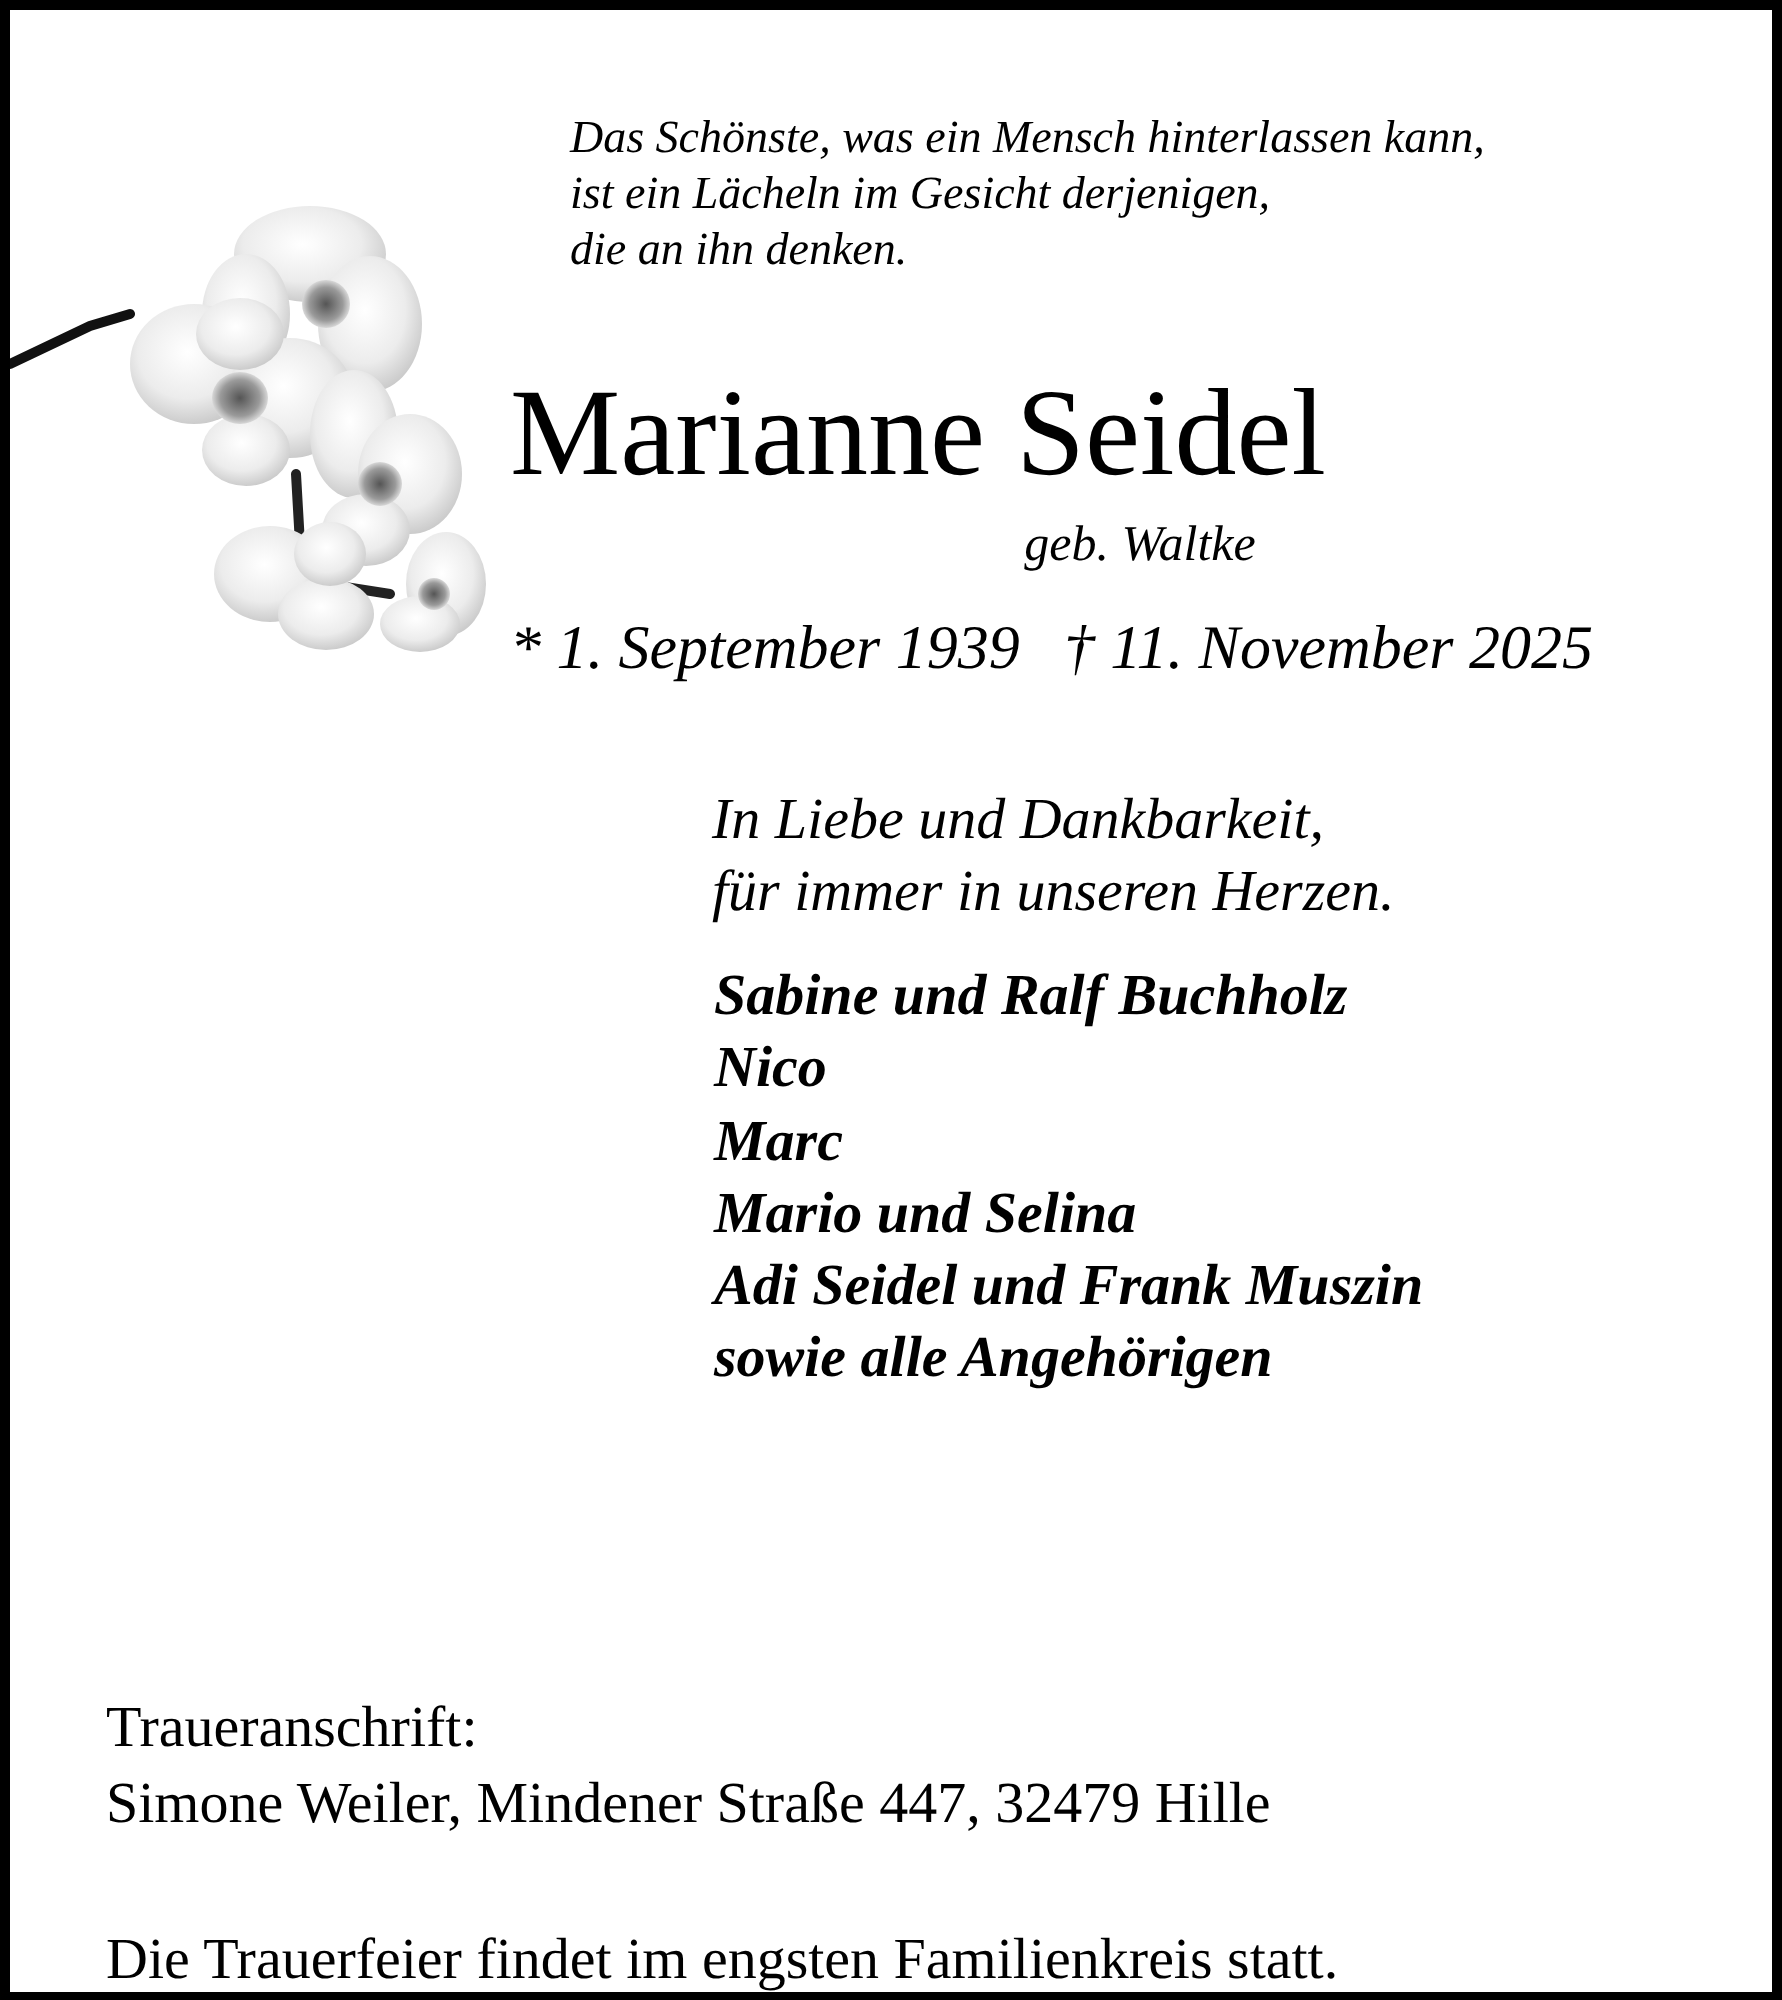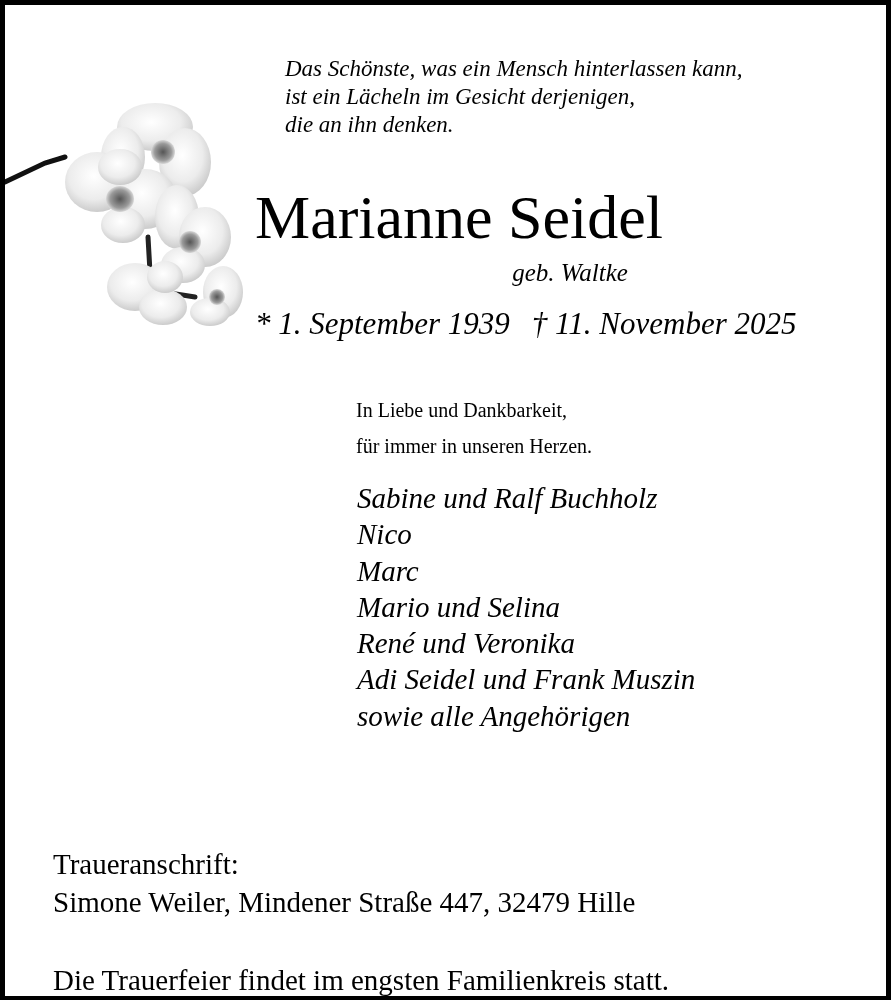--- a/index.html
+++ b/index.html
@@ -6,22 +6,22 @@
   body { width: 891px; height: 1000px; position: relative; overflow: hidden; font-family: "Liberation Serif", "DejaVu Serif", serif; color: #000; }
   .frame { position: absolute; left: 5px; top: 5px; width: 881px; height: 991px; background: #fff; }
   .abs { position: absolute; white-space: nowrap; }
   .quote { left: 280px; top: 50px; font-style: italic; font-size: 23px; line-height: 28px; }
   .quote div { display: block; }
   .orchid { left: 0px; top: 92px; width: 245px; height: 230px; }
   .name { left: 250px; top: 176px; width: 630px; text-align: left; font-size: 62px; line-height: 72px; }
   .maiden { left: 250px; top: 253px; width: 630px; text-align: center; font-style: italic; font-size: 25px; line-height: 30px; }
   .dates { left: 250px; top: 300px; width: 630px; font-style: italic; font-size: 31px; line-height: 38px; }
   .dates .sep { display: inline-block; width: 22px; }
-  .dedication { left: 351px; top: 387px; font-size: 20px; line-height: 36px; }
-  .mourners { left: 352px; top: 475px; font-style: italic; font-weight: normal; font-size: 29px; line-height: 36.3px; }
+  .dedication { left: 351px; top: 387px; font-style: italic; font-size: 29px; line-height: 36px; }
+  .mourners { left: 352px; top: 475px; font-style: italic; font-weight: bold; font-size: 29px; line-height: 36.3px; }
   .address { left: 48px; top: 840px; font-size: 29px; line-height: 38px; }
   .ceremony { left: 48px; top: 956px; font-size: 29px; line-height: 38px; }
 </style>
 </head>
 <body>
 
 <div class="frame">
 
   <div class="abs quote">
     <div>Das Schönste, was ein Mensch hinterlassen kann,</div>
@@ -92,21 +92,20 @@
   <div class="abs dedication">
     <div>In Liebe und Dankbarkeit,</div>
     <div>für immer in unseren Herzen.</div>
   </div>
 
   <div class="abs mourners">
     <div>Sabine und Ralf Buchholz</div>
     <div>Nico</div>
     <div>Marc</div>
     <div>Mario und Selina</div>
-    <div>René und Veronika</div>
     <div>Adi Seidel und Frank Muszin</div>
     <div>sowie alle Angehörigen</div>
   </div>
 
   <div class="abs address">
     <div>Traueranschrift:</div>
     <div>Simone Weiler, Mindener Straße 447, 32479 Hille</div>
   </div>
 
   <div class="abs ceremony">Die Trauerfeier findet im engsten Familienkreis statt.</div>

